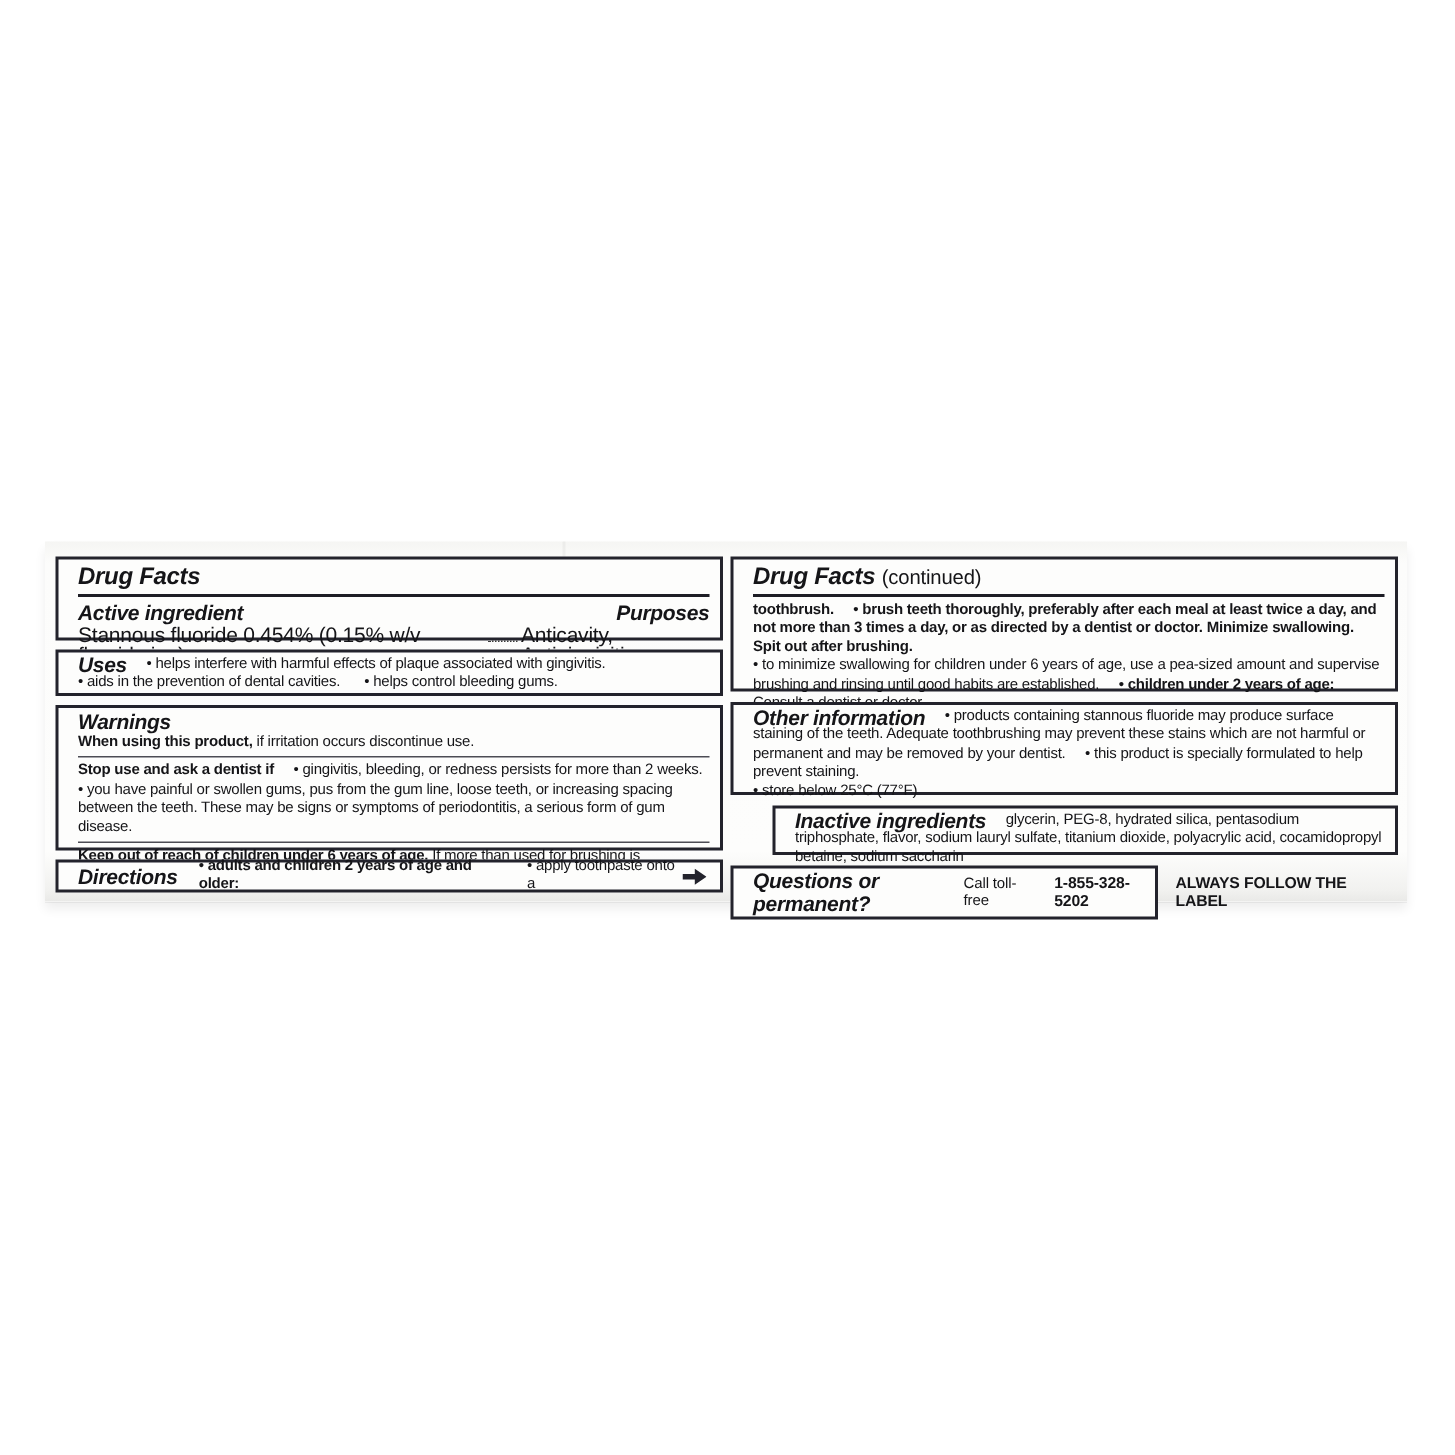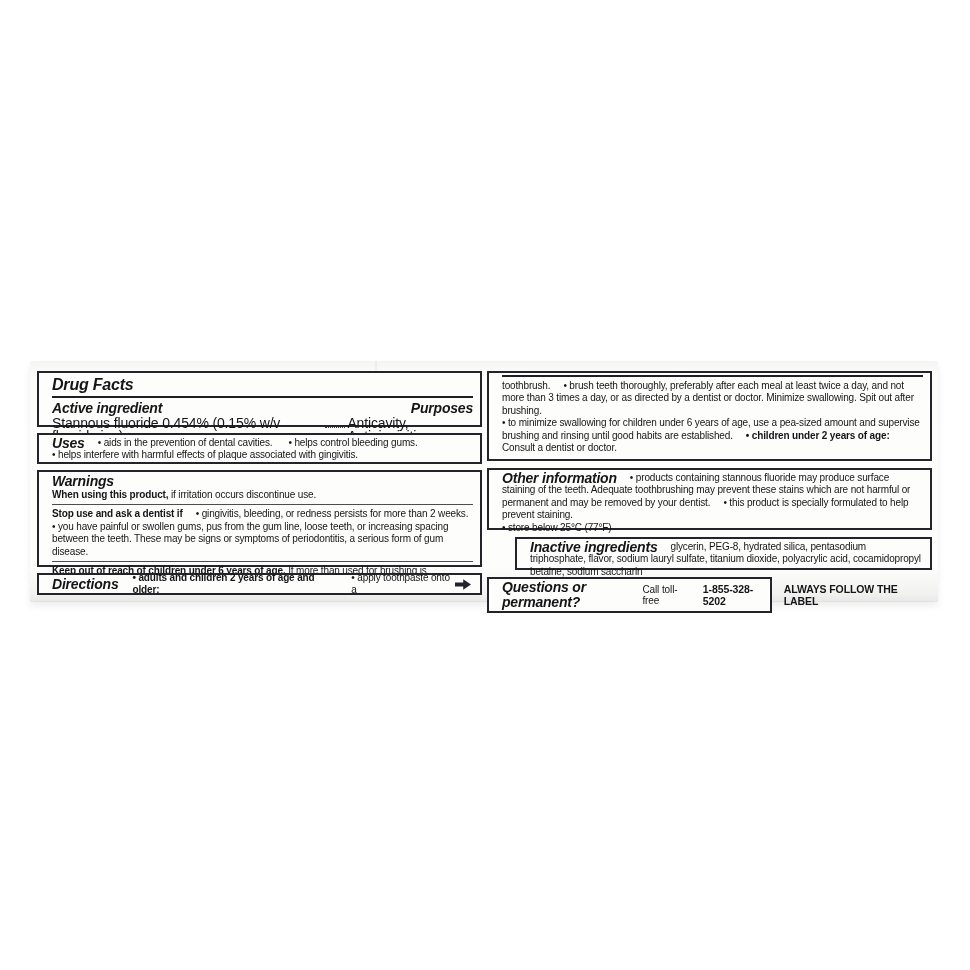--- a/index.html
+++ b/index.html
@@ -125,21 +125,21 @@
   .q-call  { font-size: 10px;  letter-spacing: -0.1px; margin-left: 5px; }
   .q-phone { font-size: 10.5px; font-weight: bold; letter-spacing: -0.1px; margin-left: 18px; }
   .footer-note {
     display: flex;
     align-items: center;
     font-size: 10.5px;
     font-weight: bold;
     letter-spacing: -0.1px;
   }
 
-  .mt1 { margin-top: 1px; }
+  .mt1 { margin-top: 1px; font-weight: bold; }
 </style>
 </head>
 <body>
 
 <div class="photo">
 
   <div class="col col-left">
 
     <div class="box" style="min-height:56px;">
       <div class="df-title">Drug Facts</div>
@@ -151,24 +151,24 @@
       <div class="dotted-row">
         <span>Stannous fluoride 0.454% (0.15% w/v fluoride ion)</span>
         <span class="leader"></span>
         <span>Anticavity, Antigingivitis</span>
       </div>
     </div>
 
     <div class="box" style="min-height:31px;">
       <div class="sec-h float-h">Uses</div>
       <p class="bodyp">
+        <span>• helps interfere with harmful effects of plaque associated with gingivitis.</span>
+      </p>
+      <p class="bodyp">
         <span>• aids in the prevention of dental cavities.</span><span class="gap2">• helps control bleeding gums.</span>
-      </p>
-      <p class="bodyp">
-        <span>• helps interfere with harmful effects of plaque associated with gingivitis.</span>
       </p>
     </div>
 
     <div class="box" style="min-height:97px;">
       <div class="sec-h">Warnings</div>
       <p class="bodyp">
         <span class="b">When using this product,</span><span> if irritation occurs discontinue use.</span>
       </p>
       <hr class="thin-rule">
       <p class="bodyp">
@@ -191,20 +191,24 @@
         <svg width="16" height="11" viewBox="0 0 16 11">
             <path d="M0 3.6 h8.2 V0.2 L16 5.5 L8.2 10.8 V7.4 H0 z" fill="#23232c"></path>
           </svg>
       </span>
     </div>
   </div>
 
   <div class="col col-right">
 
     <div class="box" style="min-height:90px;">
+      <div class="df-title">
+        <span>Drug Facts</span>
+        <span class="continued">(continued)</span>
+      </div>
       <hr class="title-rule">
       <p class="bodyp mt1">
         <span>toothbrush.</span><span class="gap">• brush teeth thoroughly, preferably after each meal at least twice a day, and not more than 3 times a day, or as directed by a dentist or doctor. Minimize swallowing. Spit out after brushing.</span>
       </p>
       <p class="bodyp">
         <span>• to minimize swallowing for children under 6 years of age, use a pea-sized amount and supervise brushing and rinsing until good habits are established.</span><span class="b gap">• children under 2 years of age:</span><span> Consult a dentist or doctor.</span>
       </p>
     </div>
 
     <div class="box" style="min-height:62px;">

